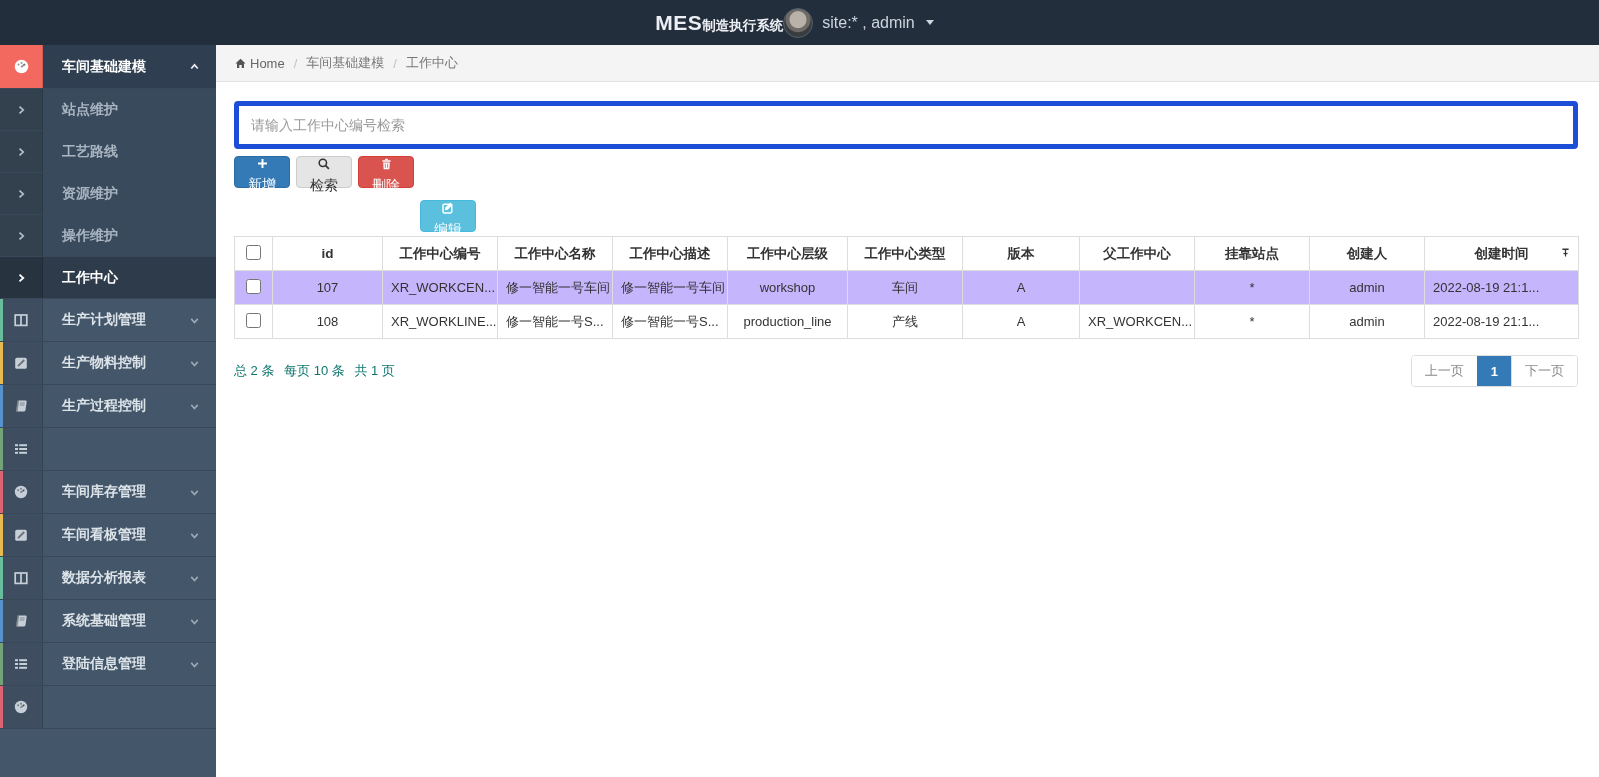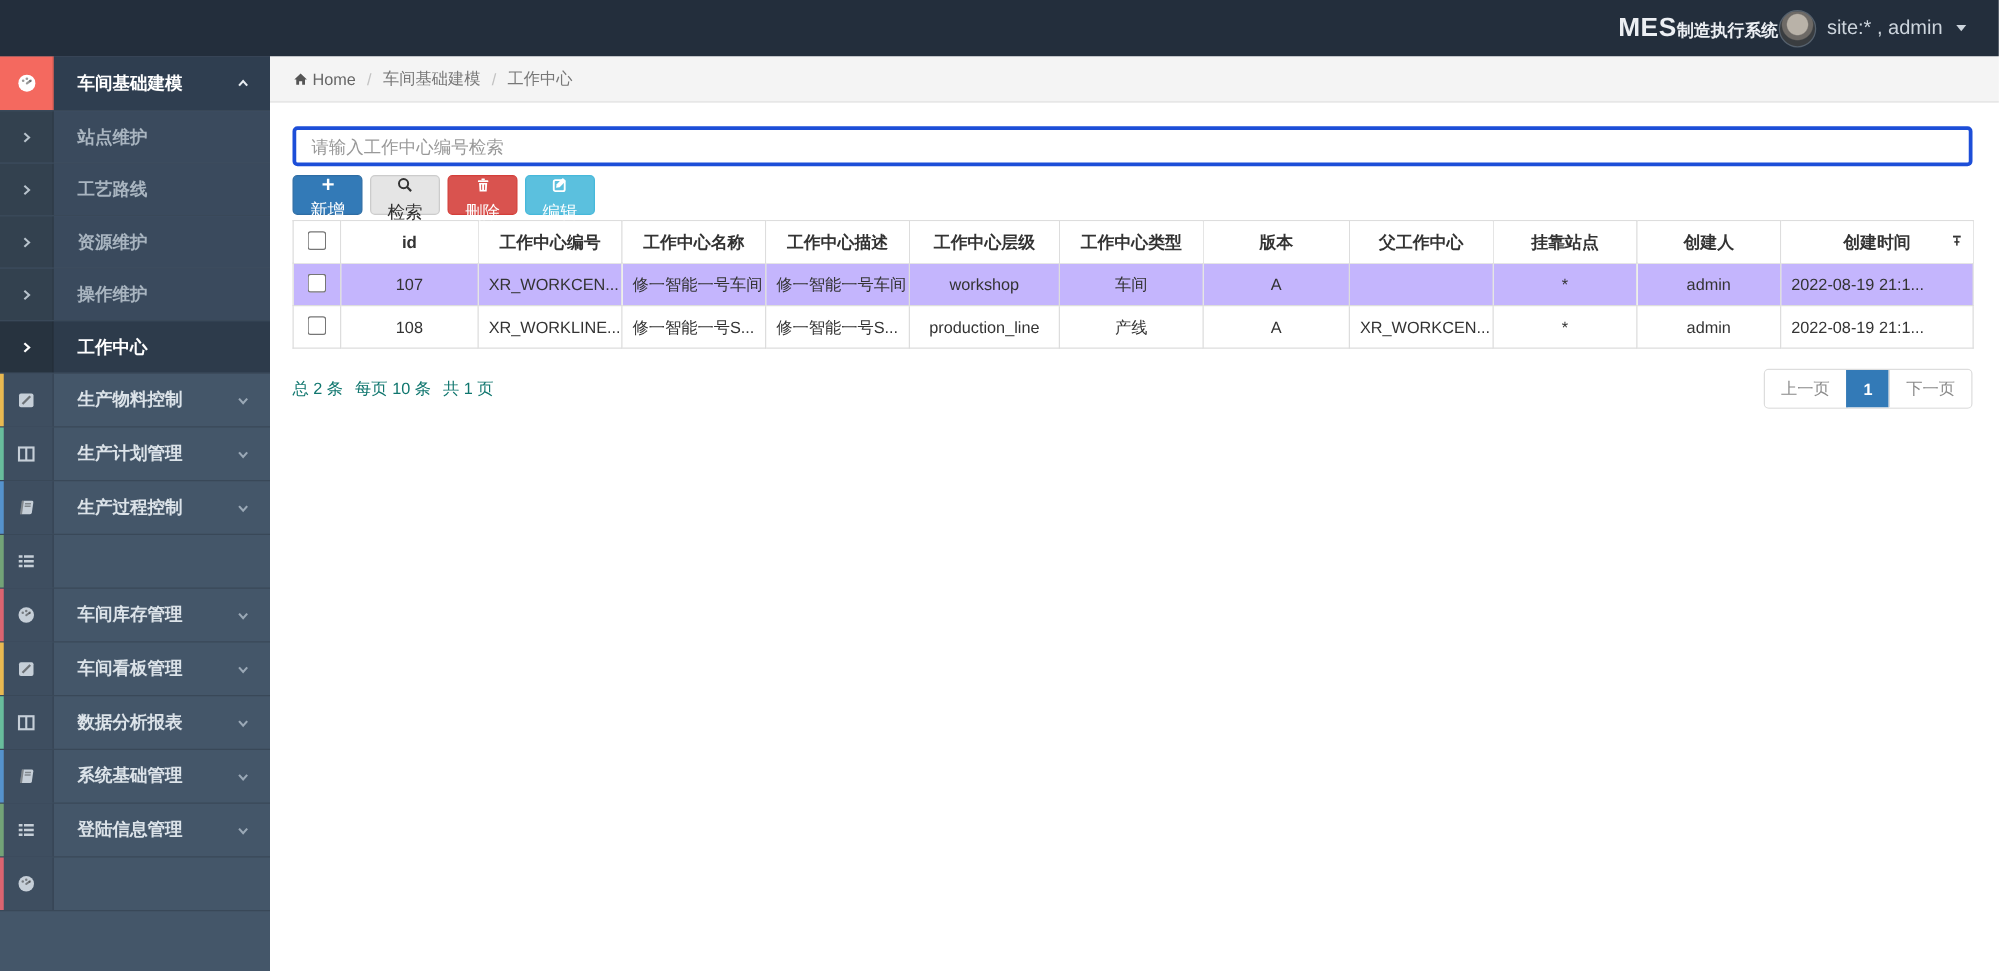--- a/index.html
+++ b/index.html
@@ -1,21 +1,21 @@
 <!DOCTYPE html>
 <html><head>
 <meta charset="utf-8">
 <style>
   * { box-sizing: border-box; margin: 0; padding: 0; }
   html,body { width:1599px; height:777px; overflow:hidden;
     font-family:"Liberation Sans","DejaVu Sans",sans-serif; background:#fff; }
 
   
   .navbar { position:absolute; top:0; left:0; width:1599px; height:45px;
-    background:#232e3c; display:flex; justify-content:flex-end; align-items:center; z-index:20; }
+    background:#232e3c; display:flex; justify-content:center; align-items:center; z-index:20; }
   .brand { padding-left:16px; color:#eceff3; display:flex; align-items:baseline; white-space:nowrap; }
   .brand .big { font-size:21px; font-weight:bold; letter-spacing:.5px; }
   .brand .small { font-size:13.5px; font-weight:bold; }
   .user-area { display:flex; align-items:center; gap:9px; padding-right:26px; color:#cdd5dd; font-size:16px; cursor:pointer; }
   .avatar { width:30px; height:30px; border-radius:50%;
     background: radial-gradient(circle at 50% 38%, #b9b2a8 0 8px, #6e6a66 9px 12px, #3a3d40 13px);
     border:1px solid #55606c; }
   .caret-down { width:0; height:0; border-left:4px solid transparent; border-right:4px solid transparent;
     border-top:5px solid #cdd5dd; margin-left:2px; }
 
@@ -42,32 +42,32 @@
 
   
   .main { position:absolute; top:45px; left:216px; width:1383px; height:732px; background:#fff; }
   .breadcrumb { height:37px; background:#f4f4f4; border-bottom:1px solid #e2e2e2;
     display:flex; align-items:center; padding-left:18px; font-size:13px; color:#777; }
   .breadcrumb .home { display:flex; align-items:center; gap:3px; color:#666; cursor:pointer; }
   .breadcrumb .sep { color:#c2c2c2; margin:0 9px; }
   .breadcrumb .crumb { color:#777; }
 
   .content { padding:19px 21px 0 18px; }
-  .search-input { width:100%; height:32px; border:3px solid #1d4ed8; border-radius:4px;
+  .search-input { width:100%; height:48px; border:5px solid #1d4ed8; border-radius:4px;
     padding:6px 12px; font-size:14px; color:#555; outline:none; font-family:inherit; }
   .search-input::placeholder { color:#999; }
 
   .toolbar { display:flex; gap:6px; margin-top:7px; }
   .btn { height:32px; padding:0 13px; border-radius:4px; font-size:14px; display:inline-flex;
     align-items:center; gap:6px; border:1px solid transparent; cursor:pointer; font-family:inherit;flex-direction:column; }
   .btn svg { flex:none; }
   .btn-primary { background:#337ab7; border-color:#2e6da4; color:#fff; }
   .btn-default { background:#e5e5e5; border-color:#ccc; color:#333; }
   .btn-danger  { background:#d9534f; border-color:#d43f3a; color:#fff; }
-  .btn-info    { background:#5bc0de; border-color:#46b8da; color:#fff; }
+  .btn-info    { background:#5bc0de; border-color:#46b8da; color:#fff;margin-top:44px; }
 
   table.grid { width:100%; border-collapse:collapse; table-layout:fixed; margin-top:4px;
     font-size:13px; color:#333; }
   .grid th, .grid td { border:1px solid #ddd; height:34px; padding:4px 8px; overflow:hidden;
     white-space:nowrap; text-align:center; }
   .grid th { font-size:13.5px; font-weight:bold; background:#fff; position:relative; }
   .grid td.al, .grid th.al { text-align:left; }
   .grid tr.odd td { background:#c4b5fd; }
   .cbx { width:15px; height:15px; cursor:pointer; }
   .pin { position:absolute; right:7px; top:50%; transform:translateY(-50%); color:#333; }
@@ -164,45 +164,45 @@
           <polyline points="6,3.5 11,8 6,12.5" fill="none" stroke="currentColor" stroke-width="2.4"></polyline>
         </svg>
       </div>
     <div class="label-cell">
         <span>工作中心</span>
       </div>
   </div>
 
   <div class="nav-row group">
     <div class="icon-cell">
+      <span class="strip" style="background-color: rgb(104, 189, 156);"></span>
+      <svg width="16" height="16" viewBox="0 0 16 16">
+          <rect x="2.2" y="3" width="11.6" height="10.4" fill="none" stroke="currentColor" stroke-width="1.7"></rect>
+          <line x1="8" y1="3" x2="8" y2="13.4" stroke="currentColor" stroke-width="1.7"></line>
+        </svg>
+    </div>
+    <div class="label-cell">
+        <span>生产计划管理</span>
+      <span class="chev">
+          <svg width="13" height="13" viewBox="0 0 16 16">
+            <polyline points="4,6 8,10.5 12,6" fill="none" stroke="currentColor" stroke-width="2.1"></polyline>
+          </svg>
+        </span>
+    </div>
+  </div>
+  <div class="nav-row group">
+    <div class="icon-cell">
       <span class="strip" style="background-color: rgb(233, 185, 81);"></span>
       <svg width="16" height="16" viewBox="0 0 16 16">
           <rect x="2.2" y="2.8" width="11.6" height="11" rx="1.6" fill="currentColor"></rect>
           <line x1="5" y1="11.2" x2="11.2" y2="5" stroke="rgba(0,0,0,.45)" stroke-width="1.9"></line>
         </svg>
     </div>
     <div class="label-cell">
         <span>生产物料控制</span>
-      <span class="chev">
-          <svg width="13" height="13" viewBox="0 0 16 16">
-            <polyline points="4,6 8,10.5 12,6" fill="none" stroke="currentColor" stroke-width="2.1"></polyline>
-          </svg>
-        </span>
-    </div>
-  </div>
-  <div class="nav-row group">
-    <div class="icon-cell">
-      <span class="strip" style="background-color: rgb(104, 189, 156);"></span>
-      <svg width="16" height="16" viewBox="0 0 16 16">
-          <rect x="2.2" y="3" width="11.6" height="10.4" fill="none" stroke="currentColor" stroke-width="1.7"></rect>
-          <line x1="8" y1="3" x2="8" y2="13.4" stroke="currentColor" stroke-width="1.7"></line>
-        </svg>
-    </div>
-    <div class="label-cell">
-        <span>生产计划管理</span>
       <span class="chev">
           <svg width="13" height="13" viewBox="0 0 16 16">
             <polyline points="4,6 8,10.5 12,6" fill="none" stroke="currentColor" stroke-width="2.1"></polyline>
           </svg>
         </span>
     </div>
   </div>
   <div class="nav-row group">
     <div class="icon-cell">
       <span class="strip" style="background-color: rgb(85, 146, 204);"></span>

